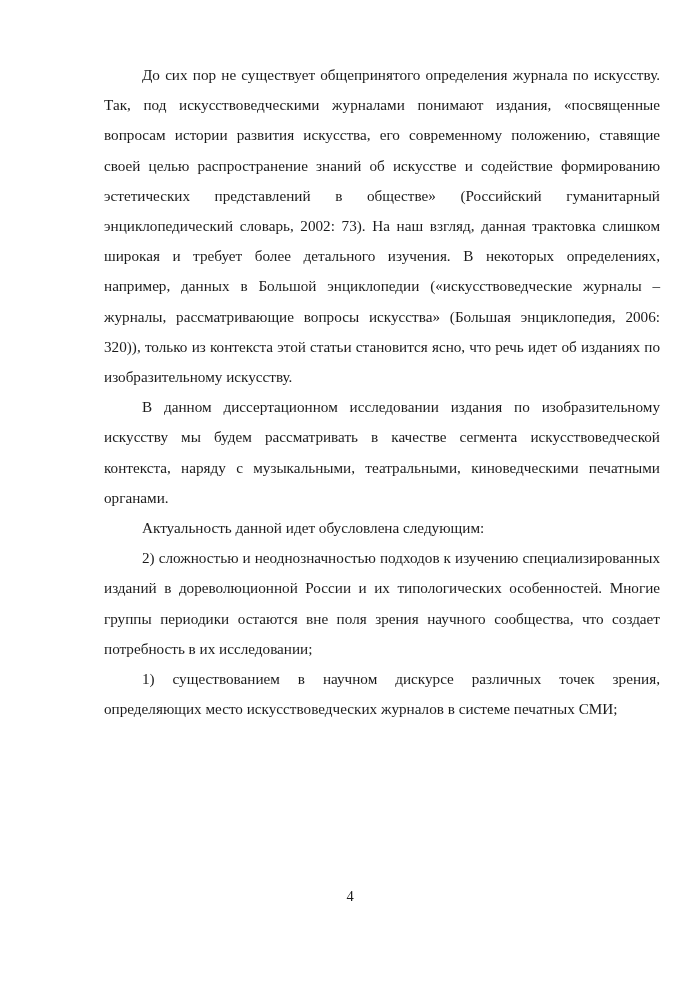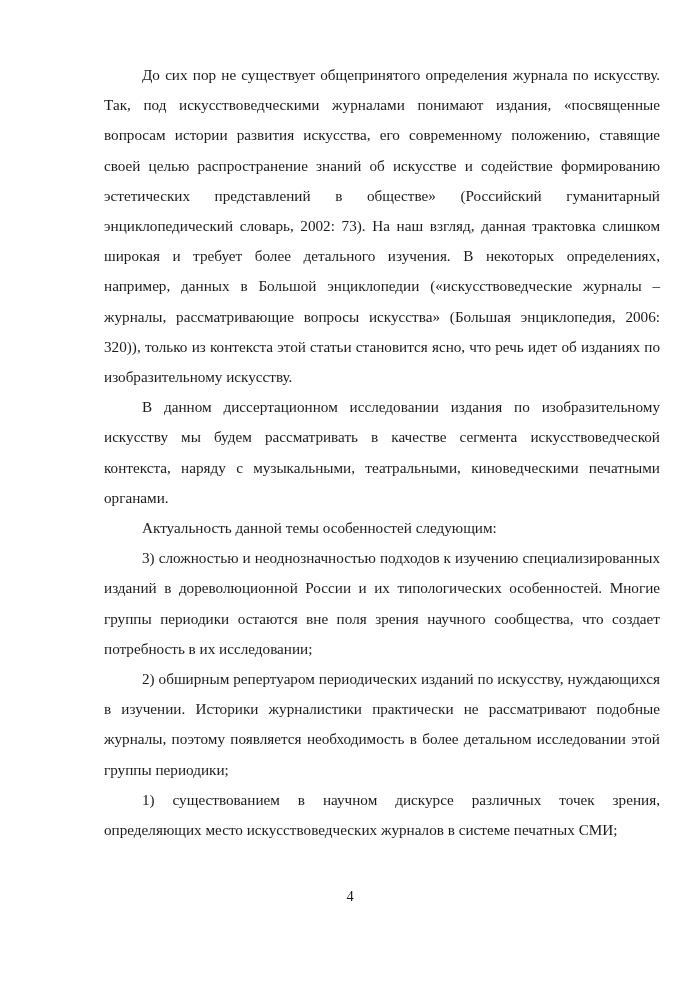--- a/index.html
+++ b/index.html
@@ -52,19 +52,18 @@
     font-family: "Liberation Serif", "DejaVu Serif", serif;
   }
 </style>
 </head>
 <body>
 
 <div class="page">
   <div class="content">
     <p class="para">До сих пор не существует общепринятого определения журнала по искусству. Так, под искусствоведческими журналами понимают издания, «посвященные вопросам истории развития искусства, его современному положению, ставящие своей целью распространение знаний об искусстве и содействие формированию эстетических представлений в обществе» (Российский гуманитарный энциклопедический словарь, 2002: 73). На наш взгляд, данная трактовка слишком широкая и требует более детального изучения. В некоторых определениях, например, данных в Большой энциклопедии («искусствоведческие журналы – журналы, рассматривающие вопросы искусства» (Большая энциклопедия, 2006: 320)), только из контекста этой статьи становится ясно, что речь идет об изданиях по изобразительному искусству.</p>
     <p class="para">В данном диссертационном исследовании издания по изобразительному искусству мы будем рассматривать в качестве сегмента искусствоведческой контекста, наряду с музыкальными, театральными, киноведческими печатными органами.</p>
-    <p class="para">Актуальность данной темы особенностей следующим:</p>
-    <p class="para">3) сложностью и неоднозначностью подходов к изучению специализированных изданий в дореволюционной России и их типологических особенностей. Многие группы периодики остаются вне поля зрения научного сообщества, что создает потребность в их исследовании;</p>
-    <p class="para">2) обширным репертуаром периодических изданий по искусству, нуждающихся в изучении. Историки журналистики практически не рассматривают подобные журналы, поэтому появляется необходимость в более детальном исследовании этой группы периодики;</p>
+    <p class="para">Актуальность данной идет обусловлена следующим:</p>
+    <p class="para">2) сложностью и неоднозначностью подходов к изучению специализированных изданий в дореволюционной России и их типологических особенностей. Многие группы периодики остаются вне поля зрения научного сообщества, что создает потребность в их исследовании;</p>
     <p class="para">1) существованием в научном дискурсе различных точек зрения, определяющих место искусствоведческих журналов в системе печатных СМИ;</p>
   </div>
   <div class="page-number">4</div>
 </div>
 
 </body></html>

